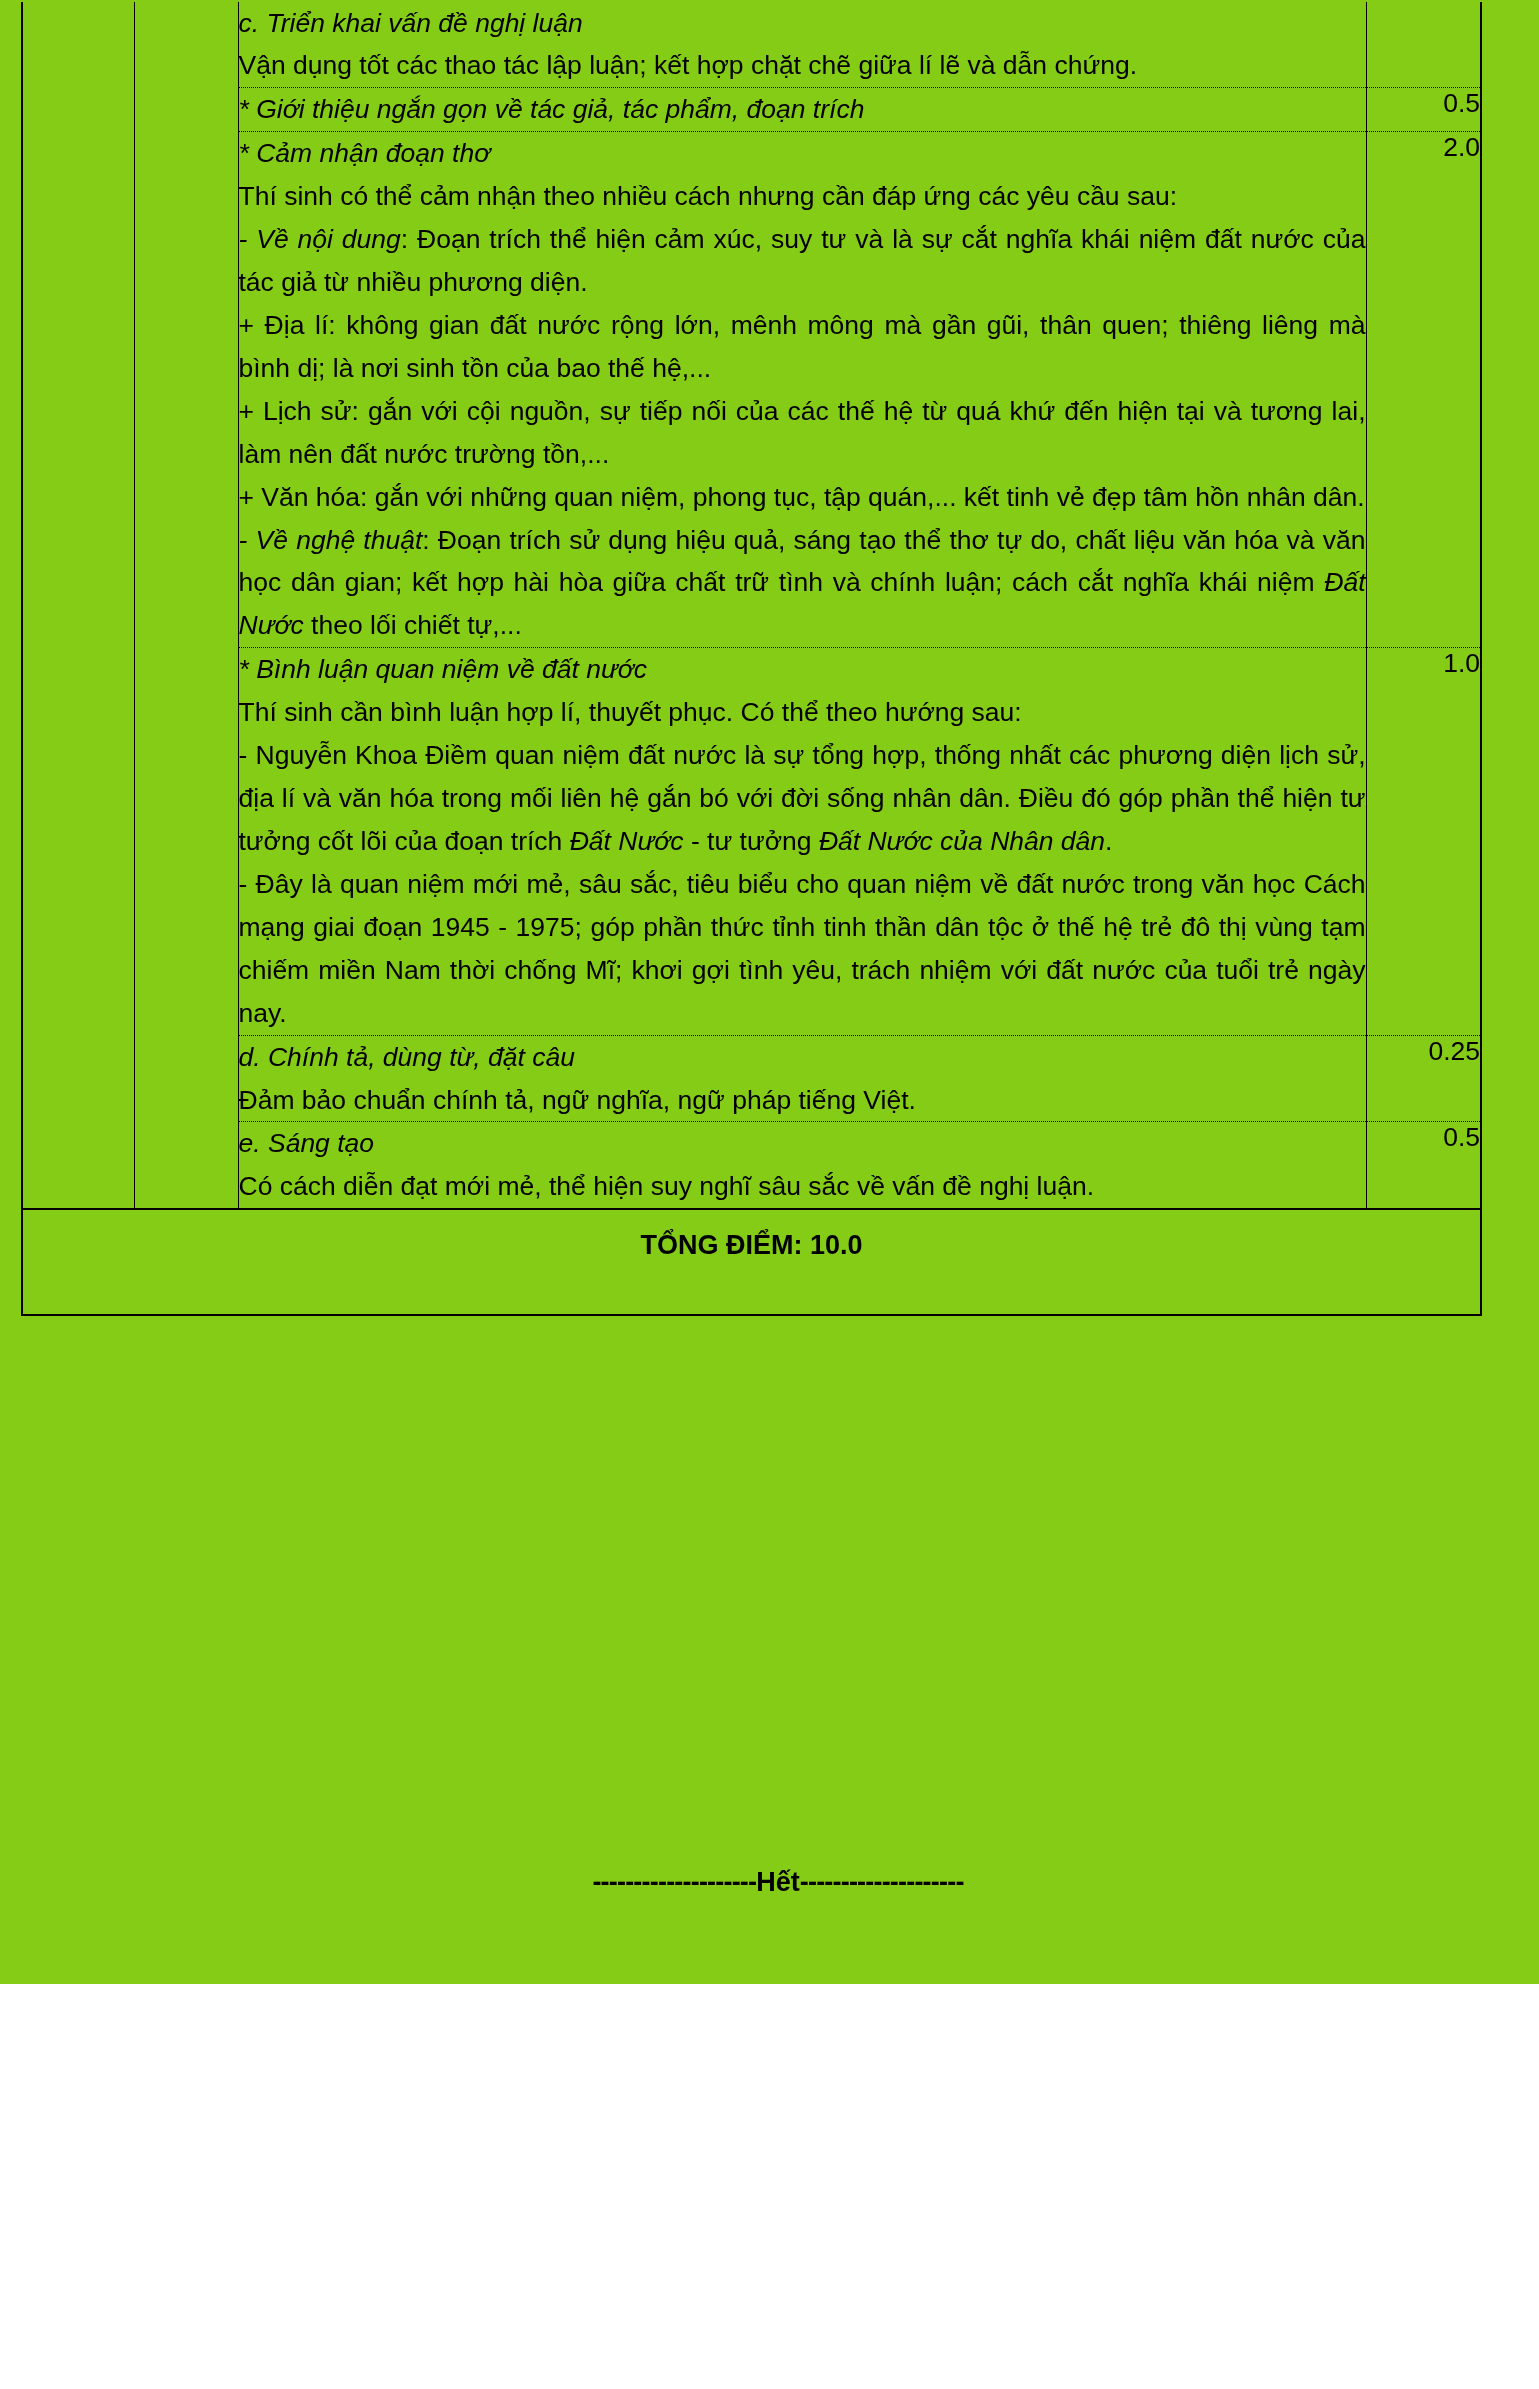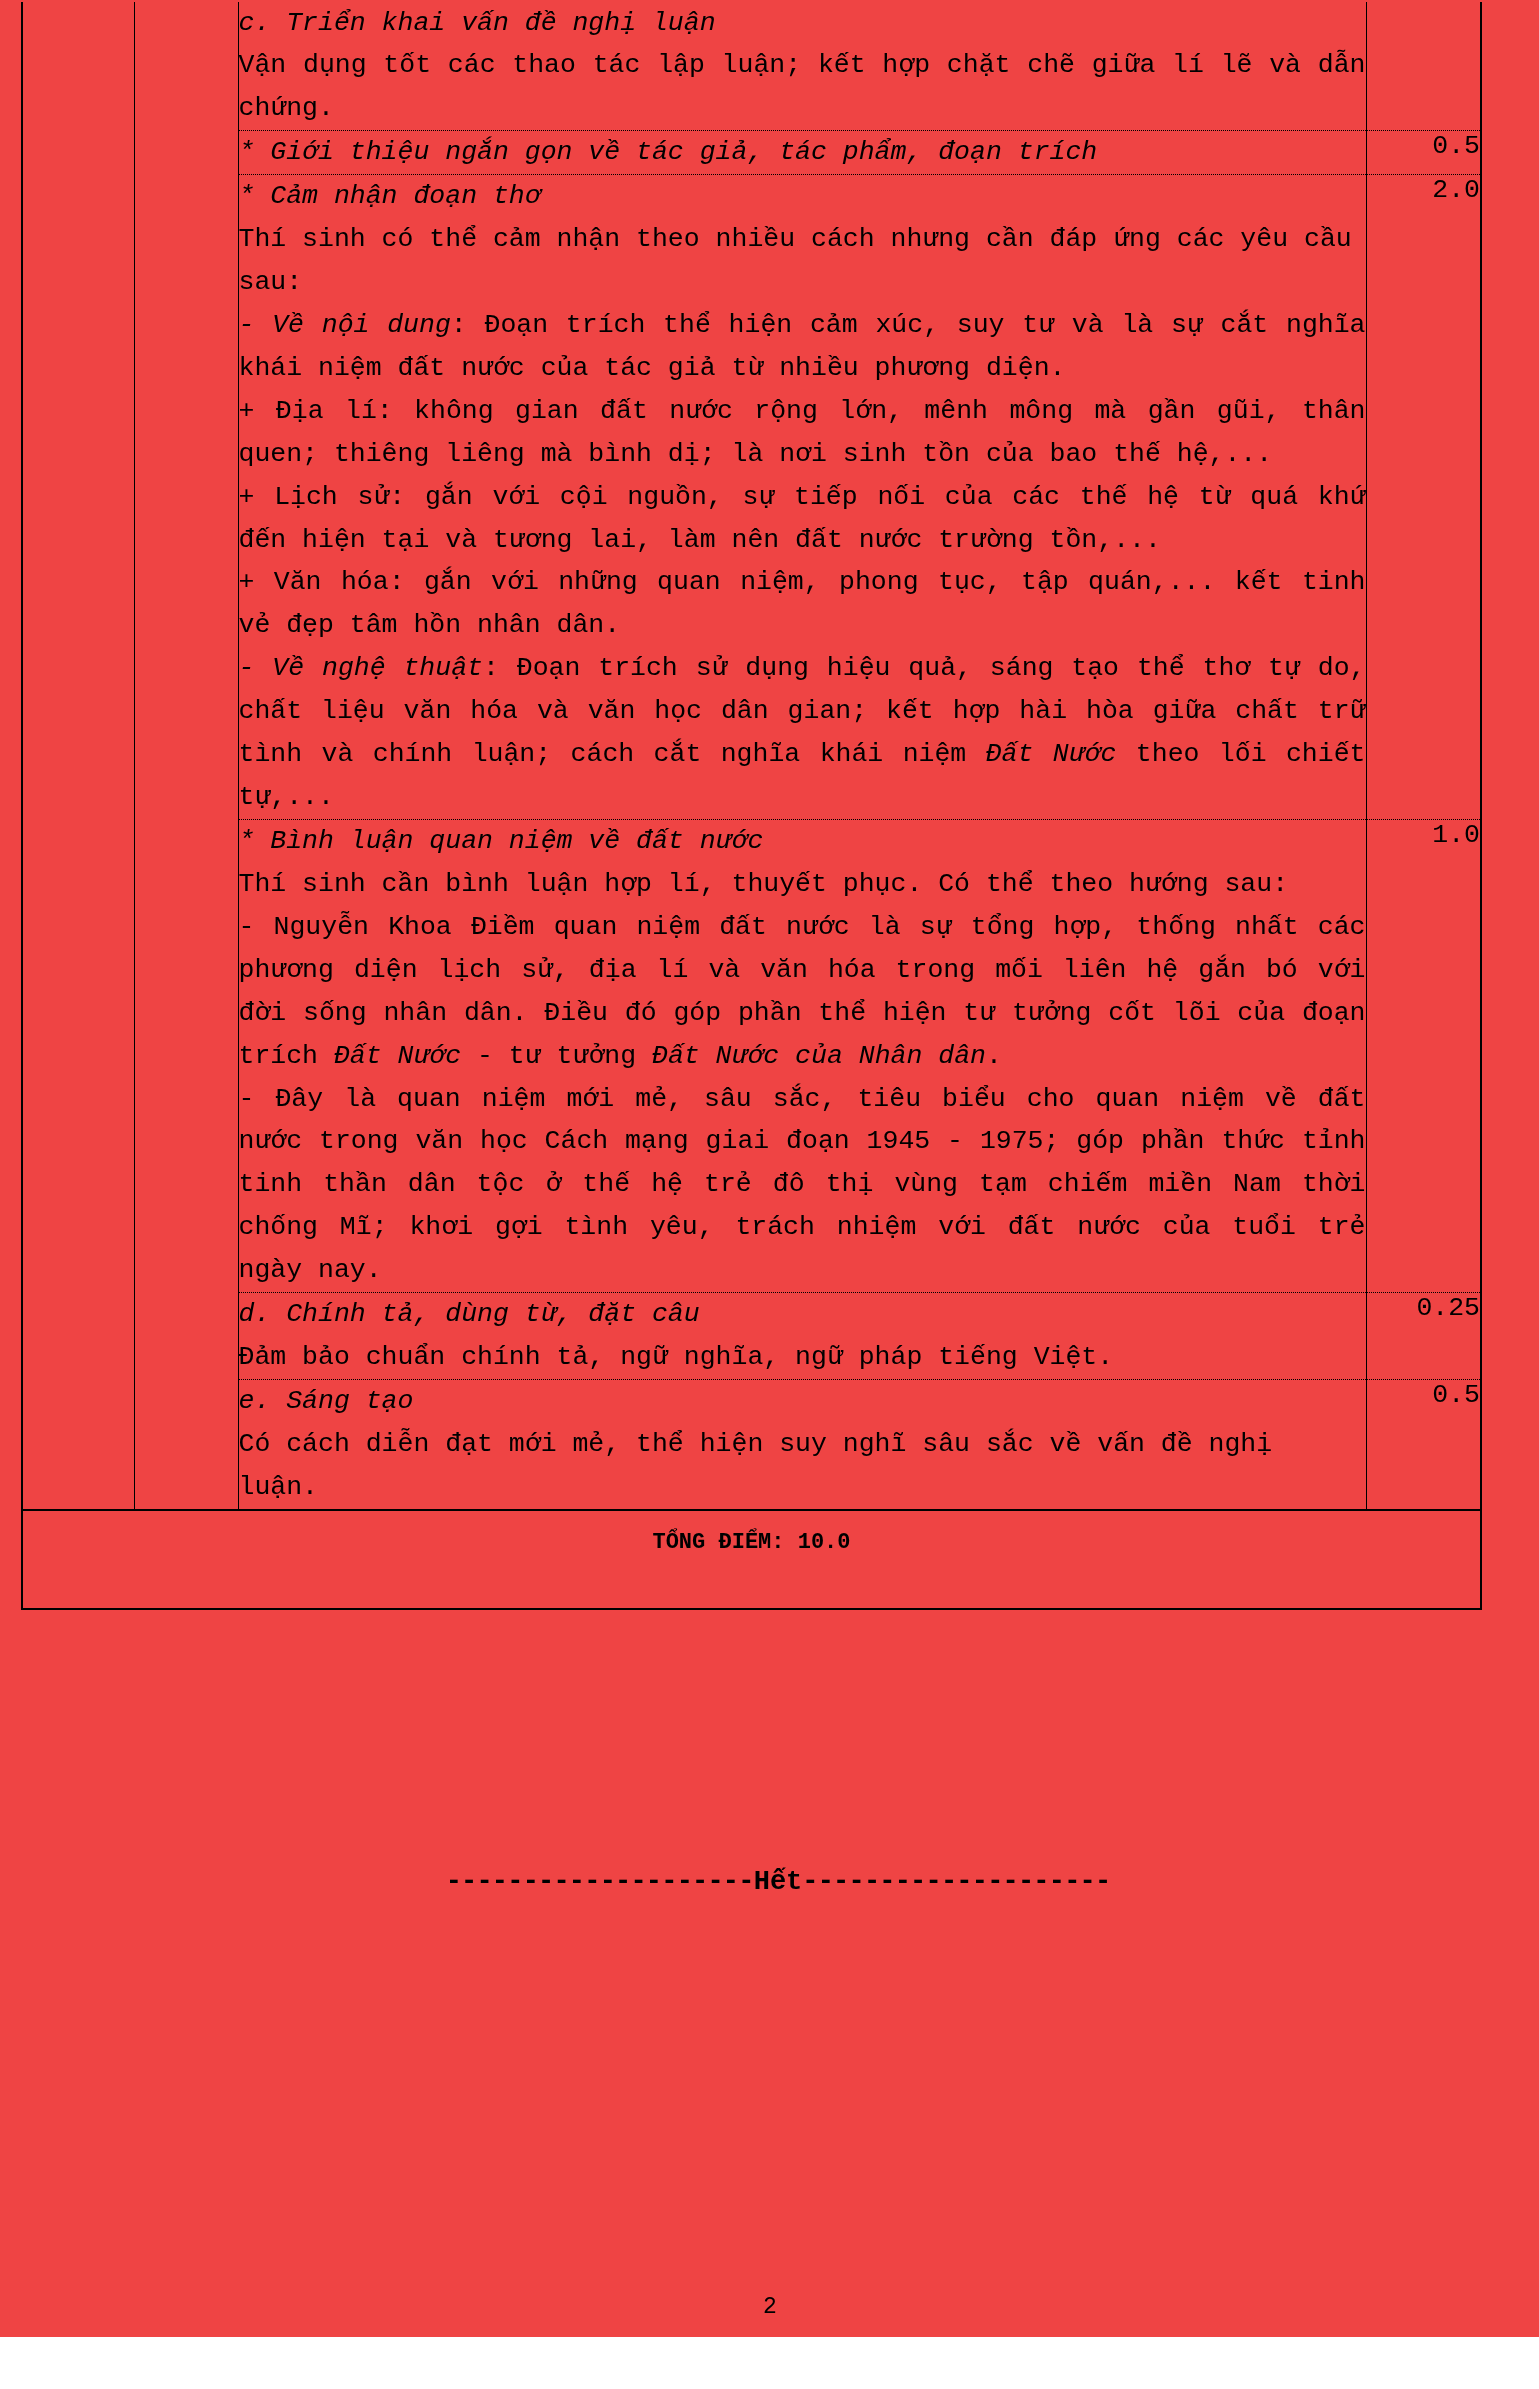--- a/index.html
+++ b/index.html
@@ -3,23 +3,23 @@
 <meta charset="utf-8">
 <style>
   html, body {
     margin: 0;
     padding: 0;
     background: #ffffff;
   }
   .page {
     position: relative;
     width: 1540px;
-    height: 2337px;
-    background: #ef4444;
-    font-family: Liberation Mono, monospace;
+    height: 1984px;
+    background: #84cc16;
+    font-family: Liberation Sans, sans-serif;
     color: #000000;
     overflow: hidden;
   }
 
   
   .rubric {
     position: absolute;
     left: 21px;
     top: 1.5px;
     width: 1459px;
@@ -70,21 +70,21 @@
   .ital { font-style: italic; }
 
   
   .total-row td {
     border-top: 2.3px solid #000;
     border-bottom: 2.3px solid #000;
     border-left: 2.3px solid #000;
     border-right: 2.3px solid #000;
     text-align: center;
     font-weight: bold;
-    font-size: 22px;
+    font-size: 27px;
     padding: 19.7px 0 53px 0;
   }
 
   .hetline {
     position: absolute;
     left: 8px;
     top: 1867px;
     width: 1540px;
     text-align: center;
     font-size: 27px;

